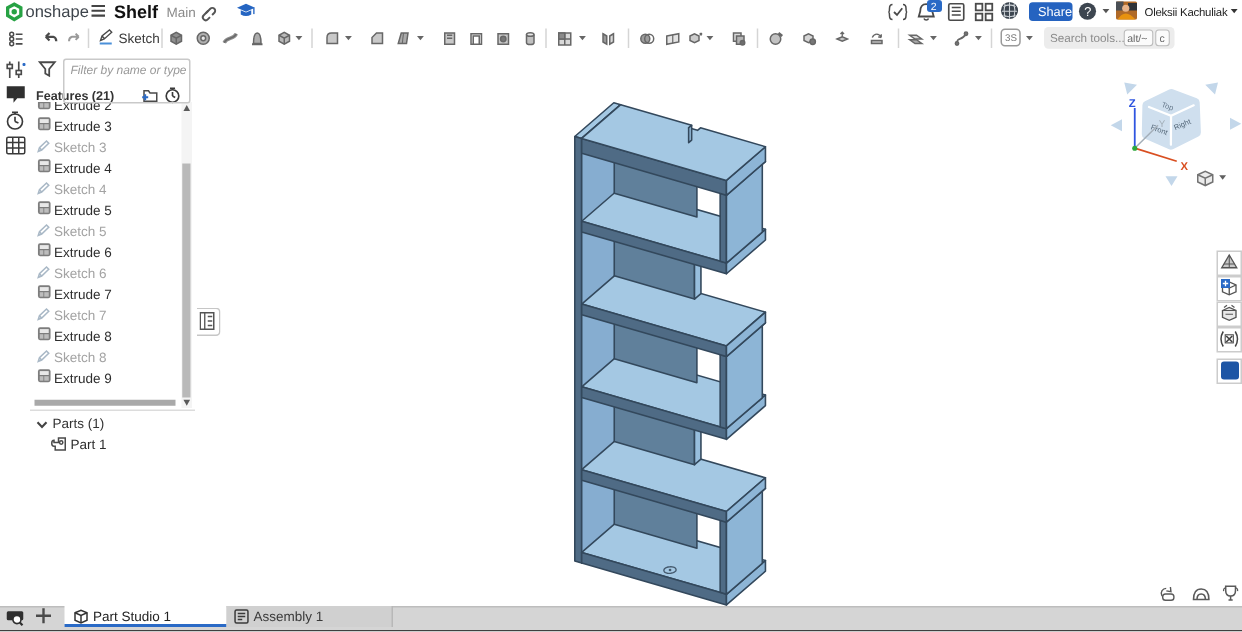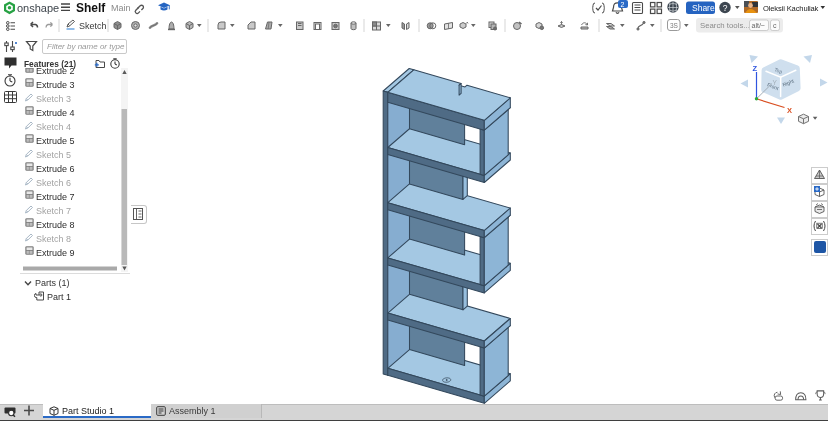--- a/index.html
+++ b/index.html
@@ -429,21 +429,21 @@
 <rect x="3" y="231.5" width="94" height="4" fill="#a9a9a9"></rect>
 <line x1="0" y1="238.5" x2="110" y2="238.5" stroke="#dcdcdc"></line>
 <path d="M5,246.5 l3,3.2 l3,-3.2" fill="none" stroke="#444" stroke-width="1.4"></path>
 <text x="15" y="250.5" font-size="9" fill="#333">Parts (1)</text>
 <g transform="translate(14,256)" stroke="#4a4a4a" fill="#fff" stroke-width="1">
         <path d="M2,2.5 Q0.5,2.5 0.5,4.5 Q0.5,6.5 2,6.5 L2.8,6.5 L2.8,9 L9.5,9 L9.5,1 L5,1 L5,4 L2,4 Z"></path>
         <circle cx="6.8" cy="4" r="1.1" fill="none"></circle>
       </g>
 <text x="27" y="264.5" font-size="9" fill="#2d2d2d">Part 1</text>
 </svg>
-<div id="filterbox" class="abs" style="left:42px;top:39px;width:85px;height:15px;border:1px solid #c9c9c9;border-radius:2px;color:#999;font-style:italic;font-size:8px;line-height:13px;padding-left:4px;white-space:nowrap;overflow:hidden;">Filter by name or type</div>
+<div id="filterbox" class="abs" style="left:42px;top:39px;width:85px;height:30px;border:1px solid #c9c9c9;border-radius:2px;color:#999;font-style:italic;font-size:8px;line-height:13px;padding-left:4px;white-space:nowrap;overflow:hidden;">Filter by name or type</div>
 <div class="abs" style="left:131px;top:205px;width:16px;height:19px;background:#fff;border:1px solid #c6c6c6;border-left:none;border-radius:0 3px 3px 0;"></div>
 <svg class="abs" style="left:133px;top:208px" width="12" height="13" viewBox="0 0 12 13">
       <g stroke="#555" fill="none">
         <rect x="0.5" y="0.5" width="9" height="11"></rect>
         <path d="M3.5,0.5 V12 M5.5,3 h3 M5.5,6 h3 M5.5,9 h3" stroke-width="0.9"></path>
       </g>
     </svg>
     <div class="abs" style="left:811px;top:166.5px;width:17px;height:17px;background:#fff;border:1px solid #ccc;"></div>
 <div class="abs" style="left:811px;top:183.5px;width:17px;height:17px;background:#fff;border:1px solid #ccc;"></div>
 <div class="abs" style="left:811px;top:200.5px;width:17px;height:17px;background:#fff;border:1px solid #ccc;"></div>

